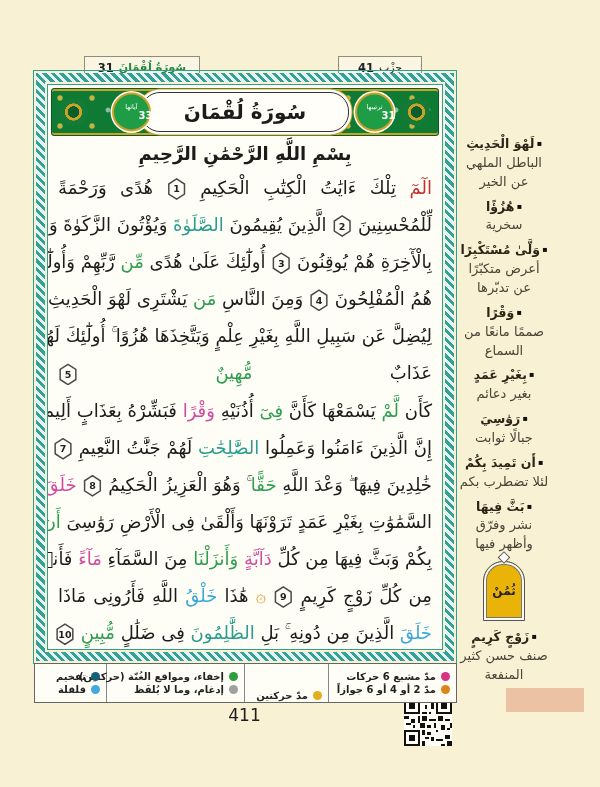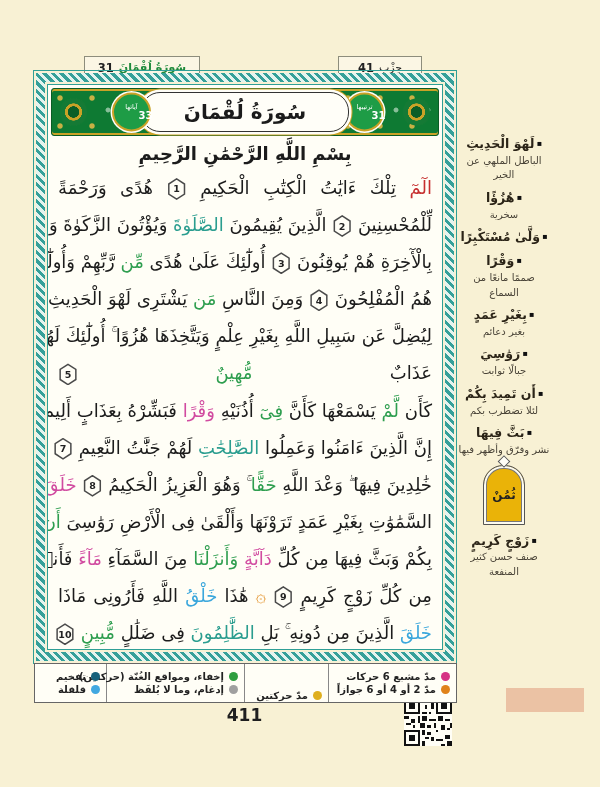--- a/index.html
+++ b/index.html
@@ -30,21 +30,21 @@
   .cartouche{position:absolute;left:50%;top:50%;transform:translate(-50%,-50%);
       width:206px;height:38px;background:#FFFEF8;border:1.5px solid #333;border-radius:19px;
       box-shadow:0 0 0 2.5px #FFFEF8,0 0 0 3.5px #C9A227;
       display:flex;align-items:center;justify-content:center;
       font-size:20px;font-weight:bold;color:#1b1b1b;direction:rtl;}
   .badge{position:absolute;top:50%;transform:translateY(-50%);width:35px;height:35px;border-radius:50%;
       background:#1E9C46;border:2px solid #C9A227;box-shadow:0 0 0 1.5px #FFFEF8;
       display:flex;flex-direction:column;align-items:center;justify-content:center;color:#fff;line-height:1.05;}
   .badge .blabel{font-size:6.5px;}
   .badge .bnum{font-size:10px;font-weight:bold;margin-left:28px;}
-  .badge-order{right:54px;}
+  .badge-order{right:44px;}
   .badge-ayat{left:60px;}
   .medallion{position:absolute;top:50%;transform:translateY(-50%);width:27px;height:27px;border-radius:50%;
       background:radial-gradient(circle,#0B5E27 0 29%,#C9A227 31% 44%,#157A35 46% 72%,#C9A227 74% 100%);}
   .med-l{left:8px;} .med-r{right:8px;}
 
   
   .basmala{position:absolute;top:52px;left:0;right:0;height:32px;display:flex;align-items:center;
       justify-content:center;font-size:18px;font-weight:bold;color:#1b1b1b;direction:rtl;}
   .qtext{position:absolute;top:84px;left:10px;right:10px;bottom:2px;direction:rtl;}
   .qline{height:37.1px;line-height:37.1px;font-size:18px;color:#1c1c1c;
@@ -56,40 +56,40 @@
       align-items:center;justify-content:center;}
   .vnum{display:flex;width:16.5px;height:18.5px;background:#FFFEF6;
       clip-path:polygon(50% 0,93% 25%,93% 75%,50% 100%,7% 75%,7% 25%);
       align-items:center;justify-content:center;font-size:9.5px;font-weight:bold;color:#222;}
 
   
   .margin-col{position:absolute;left:458px;top:136px;width:92px;direction:rtl;text-align:center;z-index:1;}
   .mnote{margin-bottom:7px;}
   .mhead{font-size:12.5px;font-weight:bold;color:#2b2417;line-height:1.35;}
   .mbullet{font-size:8px;vertical-align:2px;margin-left:2px;color:#111;}
-  .mexpl{font-size:10px;color:#4a4438;line-height:1.45;margin-top:1px;}
+  .mexpl{font-size:13px;color:#4a4438;line-height:1.45;margin-top:1px;}
   .thumn{width:40px;height:58px;margin:4px auto 8px;position:relative;border:1.5px solid #555;
       border-radius:20px 20px 0 0;box-shadow:inset 0 0 0 2px #FDFBEF,inset 0 0 0 3px #777;
       display:flex;align-items:center;justify-content:center;background:#eab308;
       font-size:12px;font-weight:bold;color:#222;}
   .thumn::before{content:"";position:absolute;top:-9px;left:50%;width:7px;height:7px;
       border:1.5px solid #555;background:#FFFEF6;transform:translateX(-50%) rotate(45deg);}
 
   
   .legend{position:absolute;left:34px;top:663px;width:421px;height:38px;background:#FFFEF6;
       border:1px solid #666;direction:rtl;display:flex;align-items:stretch;z-index:2;}
   .lg-col{display:flex;flex-direction:column;justify-content:center;gap:2px;padding:1px 6px;box-sizing:border-box;}
   .lg-sep{border-left:1px solid #888;}
   .lg-c0{width:128px;} .lg-c1{width:84px;align-items:flex-start;justify-content:flex-end;} .lg-c2{width:138px;} .lg-c3{width:71px;}
   .lg-item{display:flex;align-items:center;gap:5px;font-size:10px;font-weight:bold;color:#222;white-space:nowrap;}
   .lg-dot{width:9px;height:9px;border-radius:50%;flex:0 0 auto;}
 
   
   .pagenum{position:absolute;left:34px;top:705px;width:421px;text-align:center;
-      font-size:17px;font-weight:bold;color:#1f1f1f;}
+      font-size:17px;font-weight:normal;color:#1f1f1f;}
   .qr{position:absolute;left:404px;top:698px;width:48px;height:48px;}
   .swatch{position:absolute;left:506px;top:688px;width:78px;height:24px;background:#EBC2A4;}
 </style>
 </head>
 <body>
 
 <div class="canvas">
 
   <div class="tab tab-left">
     <span class="surah-name">سُورَةُ لُقْمَانَ</span>
@@ -160,20 +160,21 @@
       <div class="mnote">
         <div class="mhead"><span class="mbullet">▪</span>لَهْوَ الْحَدِيثِ</div>
         <div class="mexpl">الباطل الملهي عن الخير</div>
       </div>
       <div class="mnote">
         <div class="mhead"><span class="mbullet">▪</span>هُزُؤًا</div>
         <div class="mexpl">سخرية</div>
       </div>
       <div class="mnote">
         <div class="mhead"><span class="mbullet">▪</span>وَلَّىٰ مُسْتَكْبِرًا</div>
+        <div class="mexpl">أعرض متكبّرًا عن تدبّرها</div>
       </div>
       <div class="mnote">
         <div class="mhead"><span class="mbullet">▪</span>وَقْرًا</div>
         <div class="mexpl">صممًا مانعًا من السماع</div>
       </div>
       <div class="mnote">
         <div class="mhead"><span class="mbullet">▪</span>بِغَيْرِ عَمَدٍ</div>
         <div class="mexpl">بغير دعائم</div>
       </div>
       <div class="mnote">

